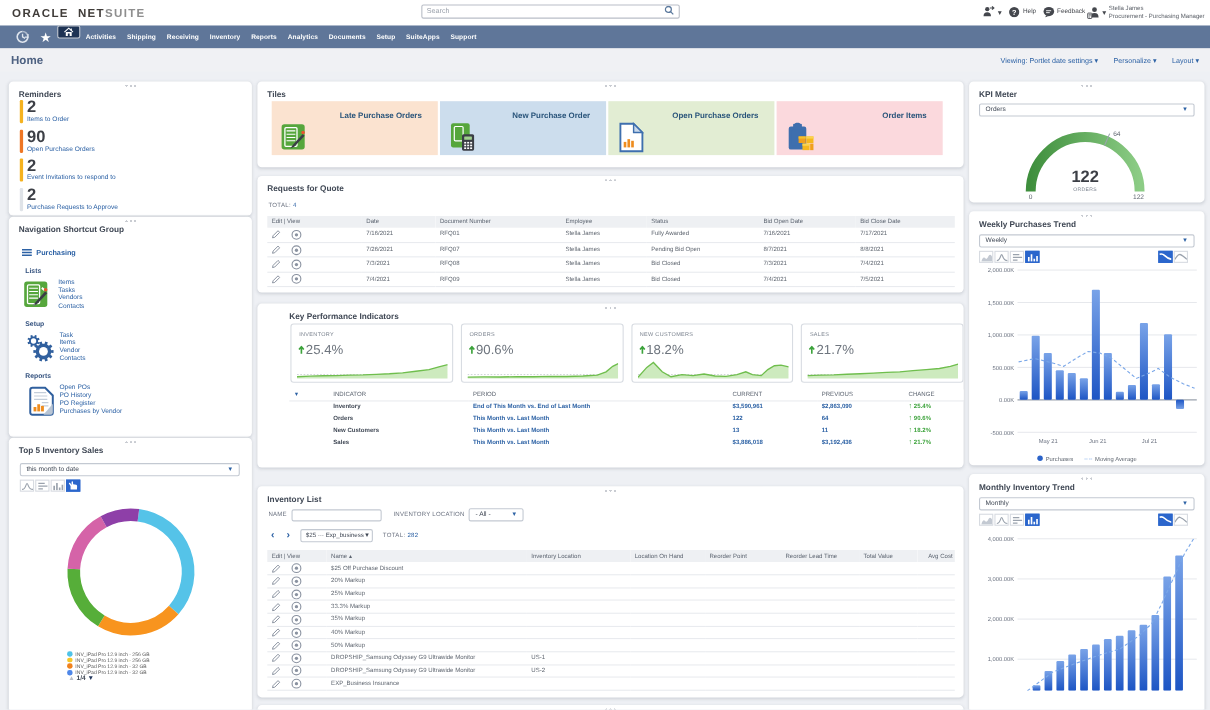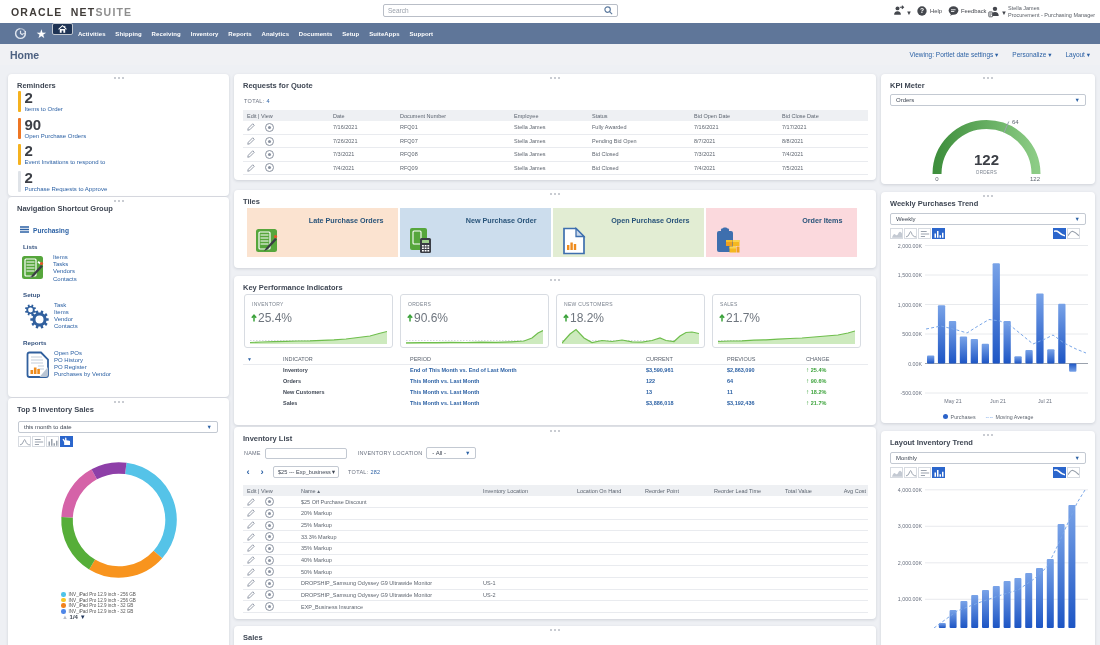--- a/index.html
+++ b/index.html
@@ -263,81 +263,20 @@
       <div style="position:absolute;left:53px;top:194px;font-size:4.6px;color:#555;line-height:5.7px;">
         <div><span class="dot" style="background:#4fc3e8;"></span>INV_iPad Pro 12.9 inch - 256 GB</div>
         <div><span class="dot" style="background:#f5c728;"></span>INV_iPad Pro 12.9 inch - 256 GB</div>
         <div><span class="dot" style="background:#f0821e;"></span>INV_iPad Pro 12.9 inch - 32 GB</div>
         <div><span class="dot" style="background:#4f87e8;"></span>INV_iPad Pro 12.9 inch - 32 GB</div>
       </div>
       <div style="position:absolute;left:54px;top:216px;font-size:6px;color:#3f4754;font-weight:bold;"><span style="color:#b9bec7;">▲</span> 1/4 <span style="color:#22375c;">▼</span></div>
     </div>
   </div>
   <div class="col-m">
-    <div class="panel" style="height:106px;margin-bottom:10px;">
-      <div class="ptitle">Requests for Quote</div>
-      <div class="total" style="margin:4px 0 0 10px;">TOTAL: <a>4</a></div>
-      <table class="tbl" style="margin:6px 9px 0;width:625px;">
-        <tbody>
-            <tr class="th">
-              <td style="width:86px;">Edit | View</td>
-              <td style="width:67px;">Date</td>
-              <td style="width:114px;">Document Number</td>
-              <td style="width:78px;">Employee</td>
-              <td style="width:102px;">Status</td>
-              <td style="width:88px;">Bid Open Date</td>
-              <td>Bid Close Date</td>
-            </tr>
-        <tr>
-              <td><svg class="pencil" width="8" height="8" viewBox="0 0 16 16">
-                  <path d="M11.5 1.5 L14.5 4.5 L5.5 13.5 L1.5 14.5 L2.5 10.5 Z" fill="none" stroke="#8a92a0" stroke-width="1.8"></path>
-                </svg><span class="eye"></span></td>
-              <td>7/16/2021</td>
-              <td>RFQ01</td>
-              <td>Stella James</td>
-              <td>Fully Awarded</td>
-              <td>7/16/2021</td>
-              <td>7/17/2021</td>
-            </tr>
-        <tr>
-              <td><svg class="pencil" width="8" height="8" viewBox="0 0 16 16">
-                  <path d="M11.5 1.5 L14.5 4.5 L5.5 13.5 L1.5 14.5 L2.5 10.5 Z" fill="none" stroke="#8a92a0" stroke-width="1.8"></path>
-                </svg><span class="eye"></span></td>
-              <td>7/26/2021</td>
-              <td>RFQ07</td>
-              <td>Stella James</td>
-              <td>Pending Bid Open</td>
-              <td>8/7/2021</td>
-              <td>8/8/2021</td>
-            </tr>
-        <tr>
-              <td><svg class="pencil" width="8" height="8" viewBox="0 0 16 16">
-                  <path d="M11.5 1.5 L14.5 4.5 L5.5 13.5 L1.5 14.5 L2.5 10.5 Z" fill="none" stroke="#8a92a0" stroke-width="1.8"></path>
-                </svg><span class="eye"></span></td>
-              <td>7/3/2021</td>
-              <td>RFQ08</td>
-              <td>Stella James</td>
-              <td>Bid Closed</td>
-              <td>7/3/2021</td>
-              <td>7/4/2021</td>
-            </tr>
-        <tr>
-              <td><svg class="pencil" width="8" height="8" viewBox="0 0 16 16">
-                  <path d="M11.5 1.5 L14.5 4.5 L5.5 13.5 L1.5 14.5 L2.5 10.5 Z" fill="none" stroke="#8a92a0" stroke-width="1.8"></path>
-                </svg><span class="eye"></span></td>
-              <td>7/4/2021</td>
-              <td>RFQ09</td>
-              <td>Stella James</td>
-              <td>Bid Closed</td>
-              <td>7/4/2021</td>
-              <td>7/5/2021</td>
-            </tr>
-      </tbody>
-        </table>
-    </div>
     <div class="panel" style="height:78px;margin-bottom:8px;">
       <div class="ptitle" style="padding-left:9px;padding-bottom:1px;">Tiles</div>
       <div style="display:flex;gap:2.5px;margin:0 13px 0;">
         <div class="tile" style="background:#fbe3d0;">
           <div class="ttitle">Late Purchase Orders</div>
           <svg class="tic" width="30" height="27" viewBox="0 0 30 27">
               <rect x="2" y="1" width="21" height="23" rx="2.5" fill="#56a63c"></rect>
               <rect x="5" y="4" width="11" height="17" rx="1" fill="none" stroke="#fff" stroke-width="1.2"></rect>
               <path d="M6.5 7h8M6.5 10h8M6.5 13h8M6.5 16h8" stroke="#fff" stroke-width="1"></path>
               <circle cx="21.5" cy="8.5" r="1.6" fill="#e8542c"></circle>
@@ -387,21 +326,82 @@
                 <rect x="20" y="13" width="6.5" height="6" fill="#f5b81e"></rect>
                 <rect x="20" y="13" width="6.5" height="2" fill="#fad44f"></rect>
                 <rect x="16.5" y="19.5" width="6.5" height="6" fill="#f5b81e"></rect>
                 <rect x="16.5" y="19.5" width="6.5" height="2" fill="#fad44f"></rect>
                 <rect x="23.5" y="19.5" width="3" height="6" fill="#f0a01e"></rect>
               </g>
             </svg>
         </div>
       </div>
     </div>
-    <div class="panel" style="height:149px;margin-bottom:2px;">
+    <div class="panel" style="height:106px;margin-bottom:10px;">
+      <div class="ptitle">Requests for Quote</div>
+      <div class="total" style="margin:4px 0 0 10px;">TOTAL: <a>4</a></div>
+      <table class="tbl" style="margin:6px 9px 0;width:625px;">
+        <tbody>
+            <tr class="th">
+              <td style="width:86px;">Edit | View</td>
+              <td style="width:67px;">Date</td>
+              <td style="width:114px;">Document Number</td>
+              <td style="width:78px;">Employee</td>
+              <td style="width:102px;">Status</td>
+              <td style="width:88px;">Bid Open Date</td>
+              <td>Bid Close Date</td>
+            </tr>
+        <tr>
+              <td><svg class="pencil" width="8" height="8" viewBox="0 0 16 16">
+                  <path d="M11.5 1.5 L14.5 4.5 L5.5 13.5 L1.5 14.5 L2.5 10.5 Z" fill="none" stroke="#8a92a0" stroke-width="1.8"></path>
+                </svg><span class="eye"></span></td>
+              <td>7/16/2021</td>
+              <td>RFQ01</td>
+              <td>Stella James</td>
+              <td>Fully Awarded</td>
+              <td>7/16/2021</td>
+              <td>7/17/2021</td>
+            </tr>
+        <tr>
+              <td><svg class="pencil" width="8" height="8" viewBox="0 0 16 16">
+                  <path d="M11.5 1.5 L14.5 4.5 L5.5 13.5 L1.5 14.5 L2.5 10.5 Z" fill="none" stroke="#8a92a0" stroke-width="1.8"></path>
+                </svg><span class="eye"></span></td>
+              <td>7/26/2021</td>
+              <td>RFQ07</td>
+              <td>Stella James</td>
+              <td>Pending Bid Open</td>
+              <td>8/7/2021</td>
+              <td>8/8/2021</td>
+            </tr>
+        <tr>
+              <td><svg class="pencil" width="8" height="8" viewBox="0 0 16 16">
+                  <path d="M11.5 1.5 L14.5 4.5 L5.5 13.5 L1.5 14.5 L2.5 10.5 Z" fill="none" stroke="#8a92a0" stroke-width="1.8"></path>
+                </svg><span class="eye"></span></td>
+              <td>7/3/2021</td>
+              <td>RFQ08</td>
+              <td>Stella James</td>
+              <td>Bid Closed</td>
+              <td>7/3/2021</td>
+              <td>7/4/2021</td>
+            </tr>
+        <tr>
+              <td><svg class="pencil" width="8" height="8" viewBox="0 0 16 16">
+                  <path d="M11.5 1.5 L14.5 4.5 L5.5 13.5 L1.5 14.5 L2.5 10.5 Z" fill="none" stroke="#8a92a0" stroke-width="1.8"></path>
+                </svg><span class="eye"></span></td>
+              <td>7/4/2021</td>
+              <td>RFQ09</td>
+              <td>Stella James</td>
+              <td>Bid Closed</td>
+              <td>7/4/2021</td>
+              <td>7/5/2021</td>
+            </tr>
+      </tbody>
+        </table>
+    </div>
+    <div class="panel" style="height:149px;margin-bottom:17px;padding-left:20px;">
       <div class="ptitle">Key Performance Indicators</div>
       <div style="display:flex;gap:7px;margin:-2px 0 0 10px;">
         <div class="kcard">
             <div class="klab">INVENTORY</div>
             <div class="kpct"><svg width="6" height="8" viewBox="0 0 6 8" style="margin-right:1px;">
                 <path d="M3 7.5 V1.5 M0.8 3.8 L3 1.2 L5.2 3.8" fill="none" stroke="#3da33c" stroke-width="1.5"></path>
               </svg>25.4%</div>
             <svg class="kspark" width="137" height="17" viewBox="0 0 137 17">
               <path d="M0 12.5 H137" stroke="#c9cdd3" stroke-width="0.8" stroke-dasharray="1.5 1.5" fill="none"></path>
               <path d="M0 14.5 L12 14 L24 13.6 L36 13.4 L48 13 L60 12.8 L72 12.3 L84 11.8 L96 11 L108 9.5 L120 8 L129 5.5 L137 3.5 L137 16 L0 16 Z" fill="#cdeabe"></path>
@@ -736,21 +736,21 @@
           <text x="72" y="160" font-size="5.3" fill="#6b7280" text-anchor="middle" font-family="Liberation Sans">May 21</text>
           <text x="117" y="160" font-size="5.3" fill="#6b7280" text-anchor="middle" font-family="Liberation Sans">Jun 21</text>
           <text x="164" y="160" font-size="5.3" fill="#6b7280" text-anchor="middle" font-family="Liberation Sans">Jul 21</text>
         </svg>
       <div style="display:flex;justify-content:center;font-size:5.3px;color:#5f6670;margin-top:5px;align-items:center;gap:10px;">
         <span><span style="display:inline-block;width:5px;height:5px;border-radius:50%;background:#2b63c9;margin-right:3px;"></span>Purchases</span>
         <span><span style="color:#7aa7e8;letter-spacing:1px;">╌╌</span> Moving Average</span>
       </div>
     </div>
     <div class="panel" style="height:240px;">
-      <div class="ptitle">Layout Inventory Trend</div>
+      <div class="ptitle">Monthly Inventory Trend</div>
       <div class="sel" style="margin:1px 9px 0;">Monthly<span class="caret">▼</span></div>
       <div style="display:flex;gap:1px;margin:3px 0 0 9px;">
         <span class="cic">
             <svg width="10" height="8" viewBox="0 0 12 9">
               <path d="M0 9 Q2 3 4 5 Q6 8 8 3 Q10 0 12 4 L12 9 Z" fill="#c3c9d2"></path>
             </svg>
           </span>
         <span class="cic">
             <svg width="10" height="8" viewBox="0 0 12 9">
               <path d="M0 8 Q3 8 4.5 3 Q5.5 0 6.5 3 Q8 8 12 8" fill="none" stroke="#9aa2ad" stroke-width="1.2"></path>

